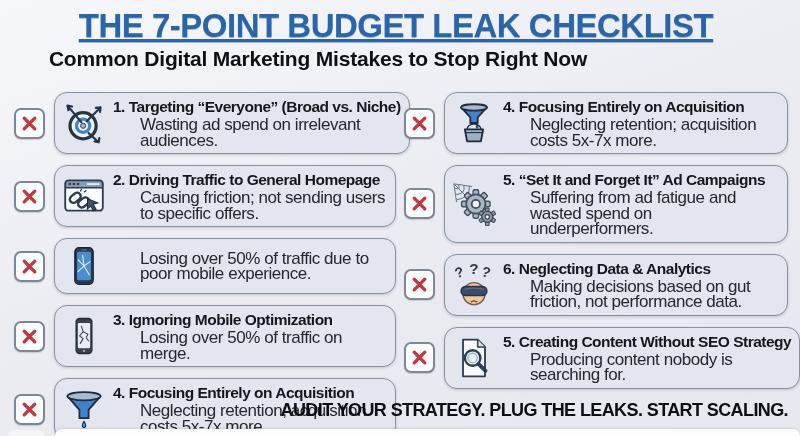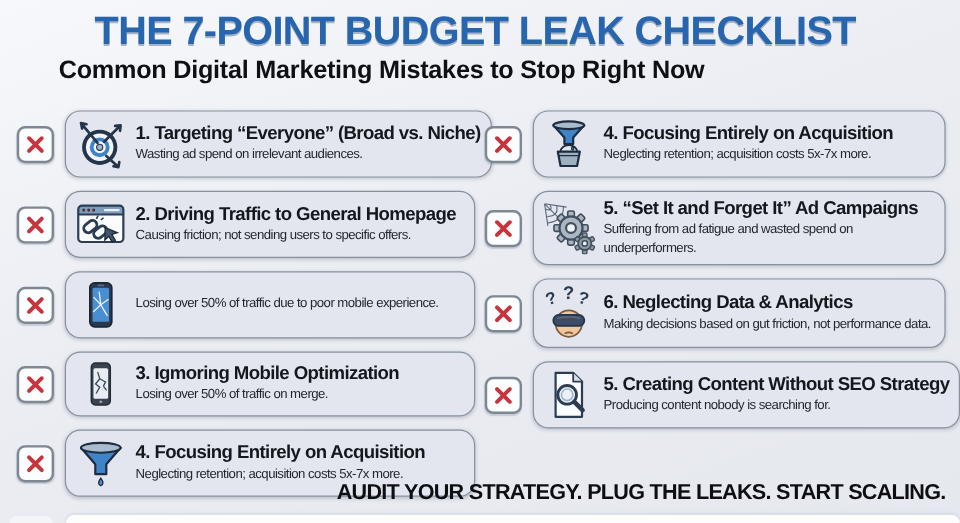--- a/index.html
+++ b/index.html
@@ -6,20 +6,21 @@
   body{
     width:800px;height:436px;position:relative;overflow:hidden;
     background:linear-gradient(160deg,#f7f8fb 0%,#ebedf3 45%,#e6e8ef 100%);
     font-family:"Liberation Sans",sans-serif;
     -webkit-font-smoothing:antialiased;
   }
   .title{
     position:absolute;top:7px;left:0;width:792px;text-align:center;
     font-size:33px;font-weight:800;letter-spacing:-0.5px;color:#2766ae;
     text-shadow:0 1px 0 rgba(23,58,100,.35);
+    text-decoration:underline;
   }
   .subtitle{
     position:absolute;top:47px;left:0;width:636px;text-align:center;
     font-size:21px;font-weight:600;letter-spacing:-0.2px;color:#0e1013;
   }
   .col{position:absolute;top:92px;display:flex;flex-direction:column;gap:11px;}
   .col-left{left:14px;width:382px;}
   .col-right{left:404px;width:384px;}
   .row{display:flex;align-items:center;gap:9px;}
   .checkbox{
@@ -33,21 +34,21 @@
     box-shadow:0 1px 3px rgba(50,60,80,.22);
     padding:5px 8px 5px 5px;min-height:38px;
   }
   .icon-wrap{flex:none;width:48px;display:flex;align-items:center;justify-content:center;}
   .texts{flex:1;min-width:0;}
   .card-title{
     font-size:15.5px;font-weight:bold;color:#14171b;letter-spacing:-0.5px;
     line-height:18px;white-space:nowrap;margin-bottom:1px;
   }
   .card-desc{
-    font-size:11px;color:#24282d;letter-spacing:-0.45px;line-height:15.5px;
+    font-size:17px;color:#24282d;letter-spacing:-0.45px;line-height:15.5px;margin-left:27px;
   }
   .footer{
     position:absolute;top:400px;left:0;width:788px;text-align:right;
     font-size:18px;font-weight:800;letter-spacing:-0.6px;color:#0c0e11;
   }
   .bottom-bar{
     position:absolute;bottom:0;left:55px;right:0;height:7px;background:#fdfdfe;
     border-radius:10px 10px 0 0;box-shadow:0 -1px 2px rgba(80,90,110,.15);
   }
   .bottom-blob{

